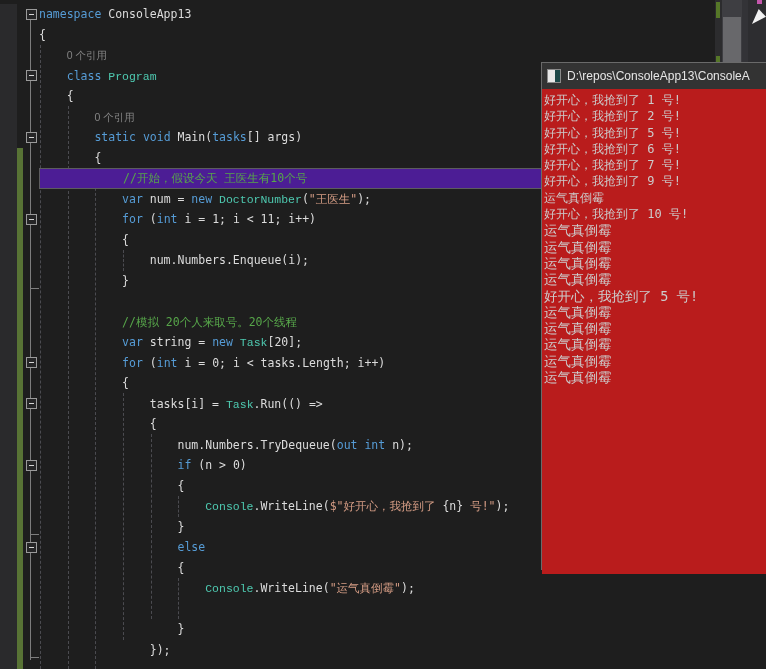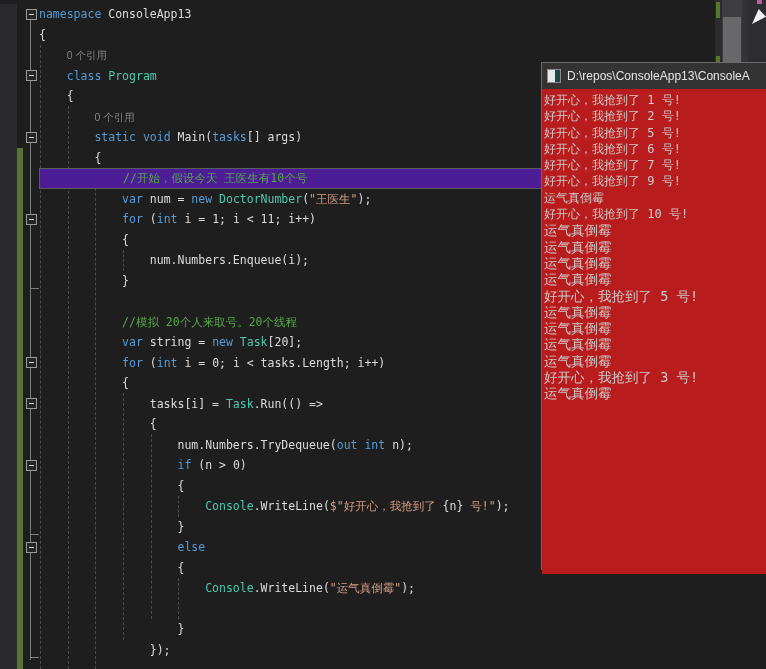--- a/index.html
+++ b/index.html
@@ -18,21 +18,21 @@
   .cb{width:6px;flex:0 0 auto;}
   .ln.chg .cb{background:#587335;}
   .fd{width:16px;flex:0 0 auto;display:flex;align-items:center;justify-content:center;position:relative;}
   .fbox{width:11px;height:11px;box-sizing:border-box;border:1px solid #9a9a9a;background:#252526;position:relative;}
   .fbox::after{content:"";position:absolute;left:2px;top:4px;width:5px;height:1px;background:#d4d4d4;}
   .ftick{position:absolute;left:7px;bottom:2px;width:9px;height:1px;background:#7d7d7d;}
   .cd{flex:1 1 auto;white-space:pre;font-size:11.5px;line-height:20.5px;color:#dcdcdc;}
   .ln.current .cd{border:1px solid #5c5c5e;background:#4c1d95;box-sizing:border-box;line-height:18.5px;}
   .seg-t{color:#dcdcdc;}
   .seg-k{color:#569cd6;}
-  .seg-y{color:#4ec9b0;}
+  .seg-y{color:#4ec9b0;font-family:Liberation Mono, monospace;}
   .seg-s{color:#d69d85;}
   .seg-c{color:#57a64a;}
   .seg-cl{color:#848484;font-family:"Liberation Sans",sans-serif;font-size:10.5px;}
 
   
   #ann-lane{position:absolute;left:715px;top:0;width:7px;height:62px;background:#2c2c2e;z-index:4;}
   .ann-mark{position:absolute;left:1px;width:4px;background:#567728;}
   #sb-track{position:absolute;left:722px;top:0;width:20px;height:62px;background:#3e3e42;z-index:4;}
   #sb-thumb{position:absolute;left:1px;top:17px;width:18px;height:45px;background:#68686b;}
   #sb-gap{position:absolute;left:742px;top:0;width:6px;height:62px;background:#333337;z-index:4;}
@@ -323,18 +323,17 @@
         <div class="con-line">好开心，我抢到了 10 号!</div>
         <div class="con-line">运气真倒霉</div>
         <div class="con-line">运气真倒霉</div>
         <div class="con-line">运气真倒霉</div>
         <div class="con-line">运气真倒霉</div>
         <div class="con-line">好开心，我抢到了 5 号!</div>
         <div class="con-line">运气真倒霉</div>
         <div class="con-line">运气真倒霉</div>
         <div class="con-line">运气真倒霉</div>
         <div class="con-line">运气真倒霉</div>
-        <div class="con-line">好开心，我抢到了 3 号!</div>
         <div class="con-line">运气真倒霉</div>
       </div>
   </div>
 
 </div>
 
 </body></html>

